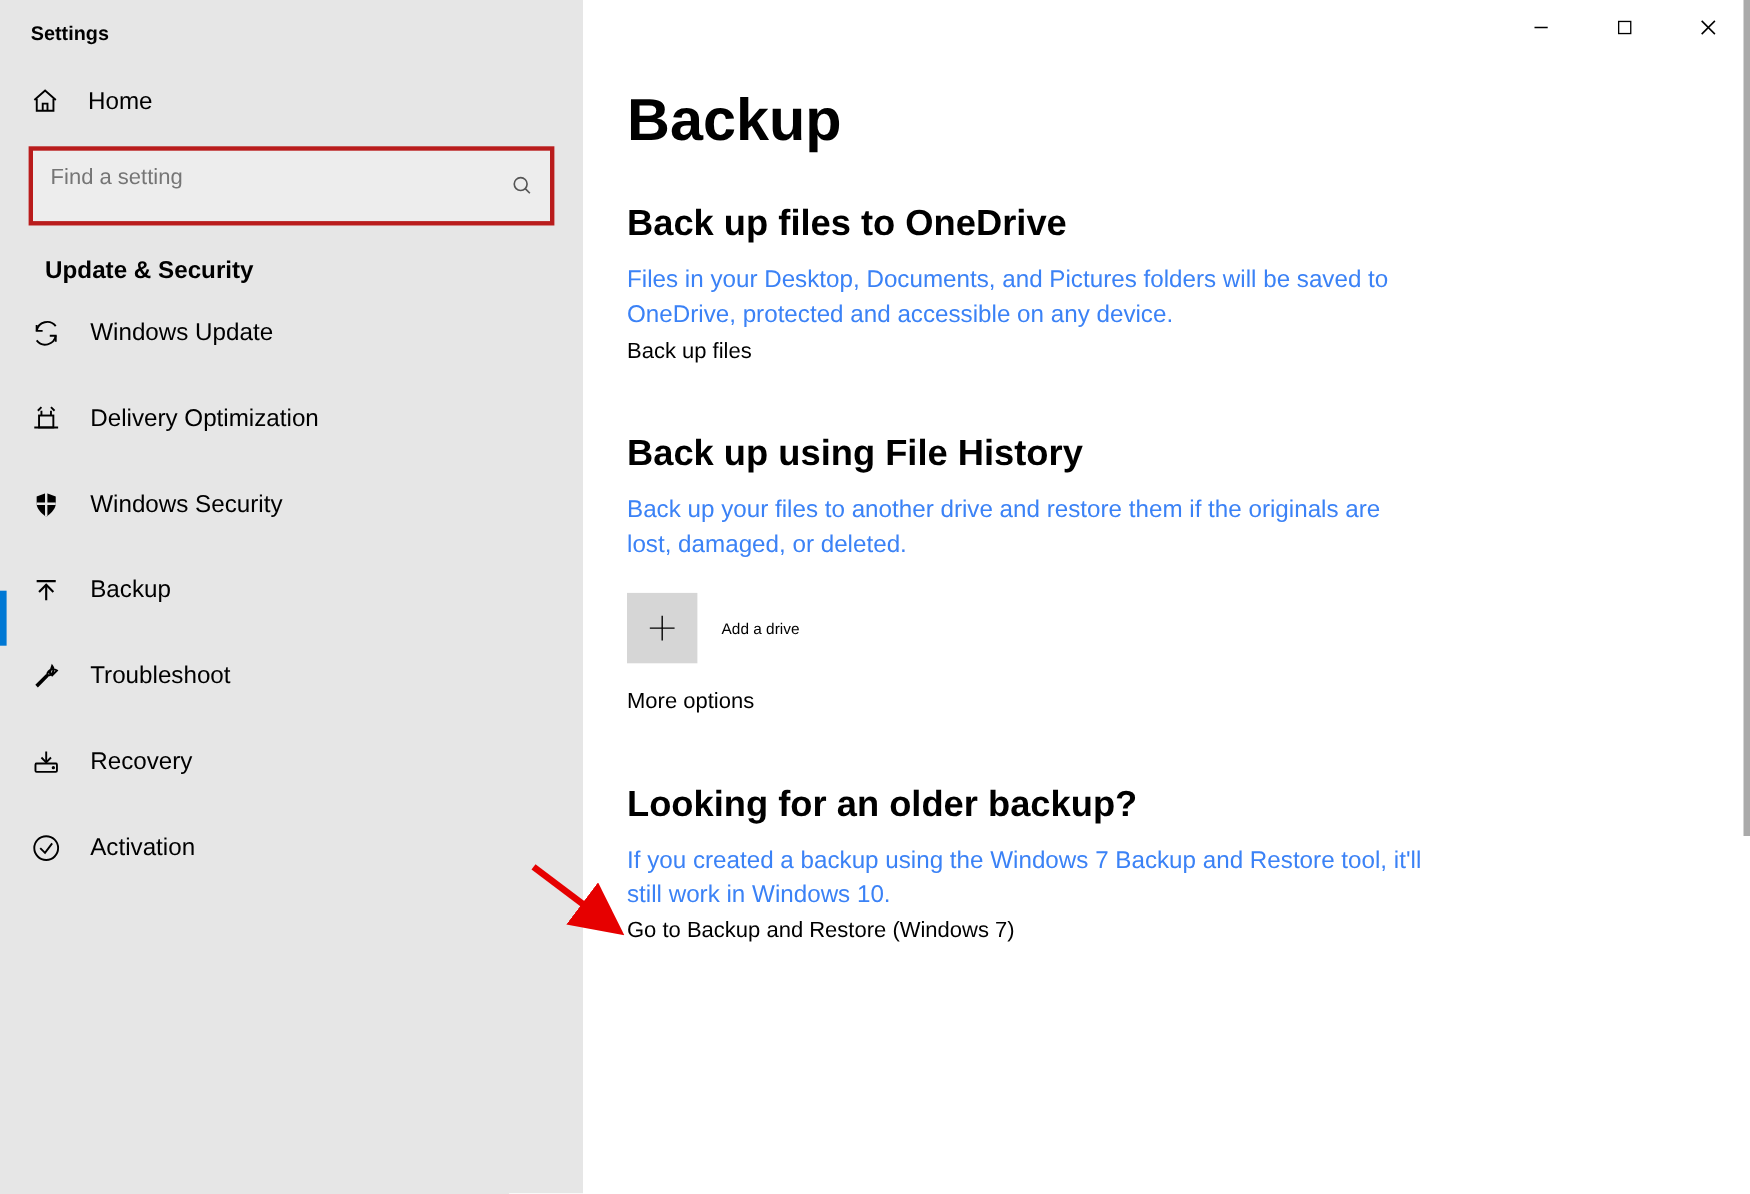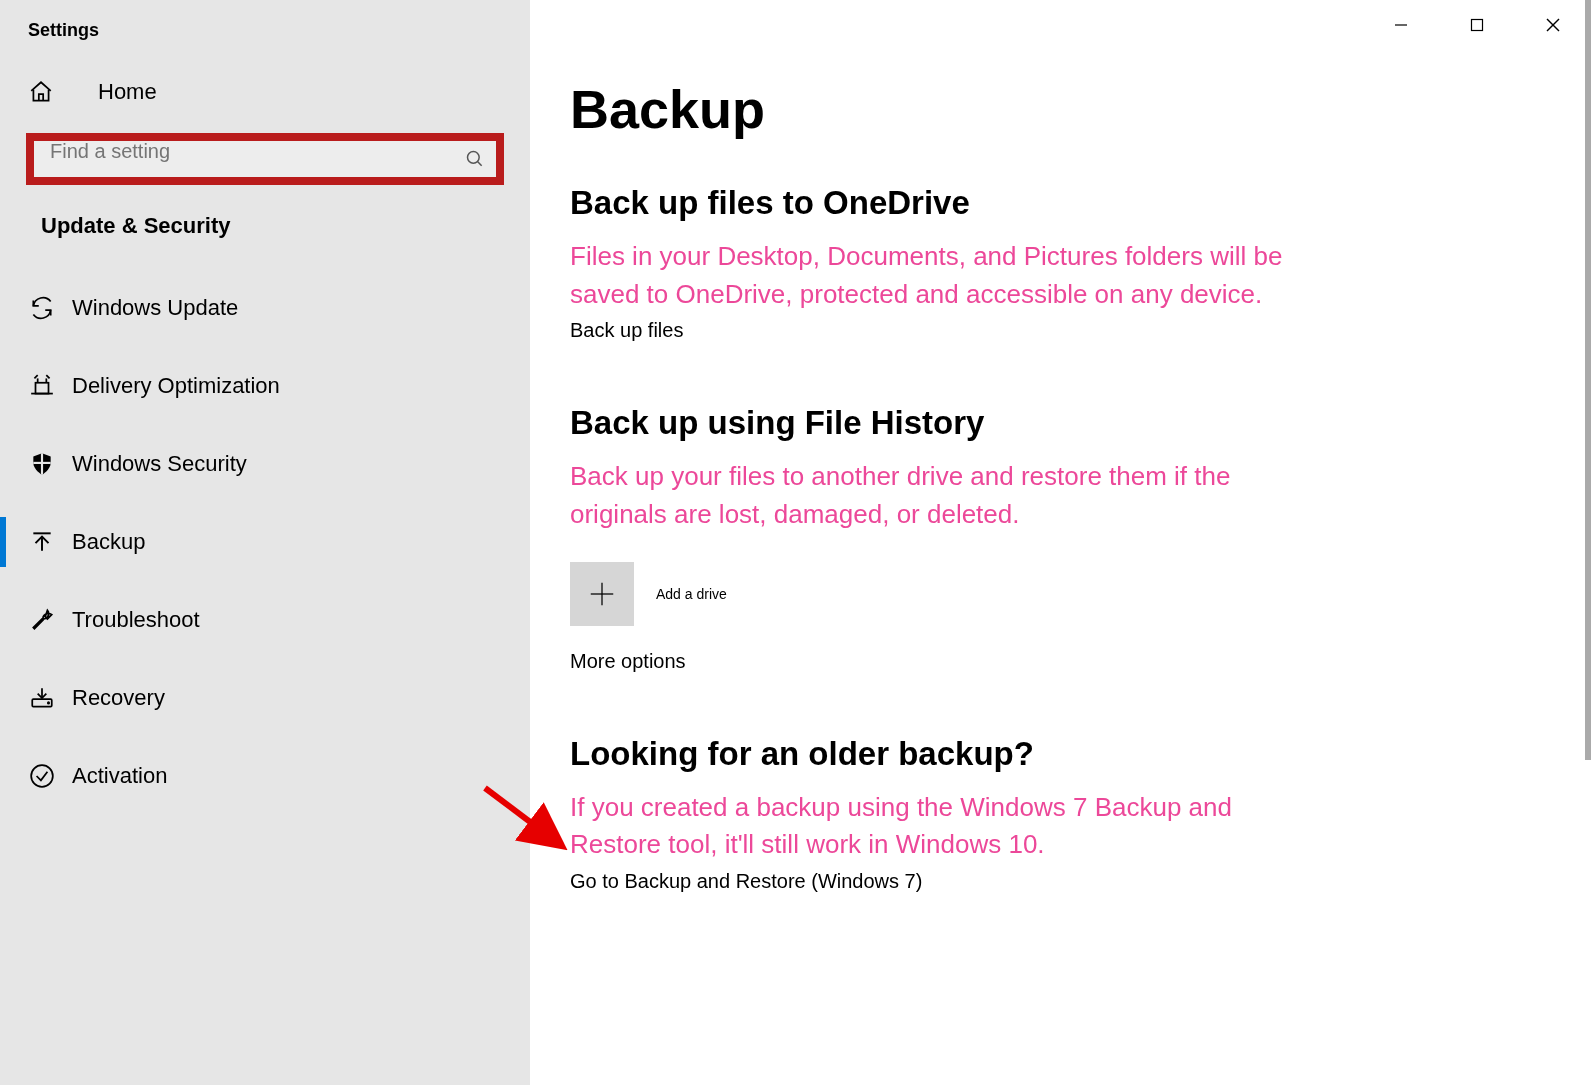--- a/index.html
+++ b/index.html
@@ -25,32 +25,32 @@
 .app-title {
   font-size: 18px;
   font-weight: 700;
   padding: 8px 28px 24px 28px;
   color: #000;
 }
 .home-row {
   display: flex;
   align-items: center;
   padding: 14px 28px 28px 28px;
-  gap: 44px;
+  gap: 26px;
   cursor: pointer;
 }
 .home-row .icon { width: 26px; height: 26px; display:flex; align-items:center; justify-content:center;}
 .home-row .label { font-size: 22px; color:#000; }
 .search-wrap {
   padding: 0 26px 26px 26px;
 }
 .search-input {
   width: 100%;
-  height: 52px;
-  border: 8px solid #b91c1c;
+  height: 72px;
+  border: 4px solid #b91c1c;
   background: #ededed;
   font-size: 20px;
   padding: 0 48px 15px 16px;
   color: #555;
   outline: none;
 }
 .search-box { position: relative; }
 .search-icon {
   position: absolute;
   right: 18px;
@@ -60,24 +60,24 @@
   display:flex;align-items:center;justify-content:center;
 }
 .category-title {
   font-size: 22px;
   font-weight: 600;
   padding: 2px 28px 30px 41px;
   color:#000;
 }
 .nav-item {
   display: flex;
-  align-items: center;
+  align-items: flex-start;
   padding: 0 28px;
   height: 78px;
-  gap: 16px;
+  gap: 26px;
   cursor: pointer;
   position: relative;
 }
 .nav-item .icon { width: 28px; height: 28px; display:flex; align-items:center; justify-content:center; }
 .nav-item .label { font-size: 22px; color:#000; }
 .nav-item.selected::before {
   content: "";
   position: absolute;
   left: 0; top: 14px; bottom: 14px;
   width: 6px;
@@ -110,22 +110,22 @@
   margin-bottom: 44px;
   color:#000;
 }
 .section-title {
   font-size: 33px;
   font-weight: 600;
   margin-bottom: 16px;
   color:#000;
 }
 .section-desc {
-  font-size: 26px;
-  color: #ec4899;
+  font-size: 22px;
+  color: #3b82f6;
   line-height: 1.45;
   max-width: 730px;
   margin-bottom: 4px;
 }
 .link {
   font-size: 20px;
   color: #000000;
   cursor: pointer;
   display:inline-block;
   margin-top: 2px;

